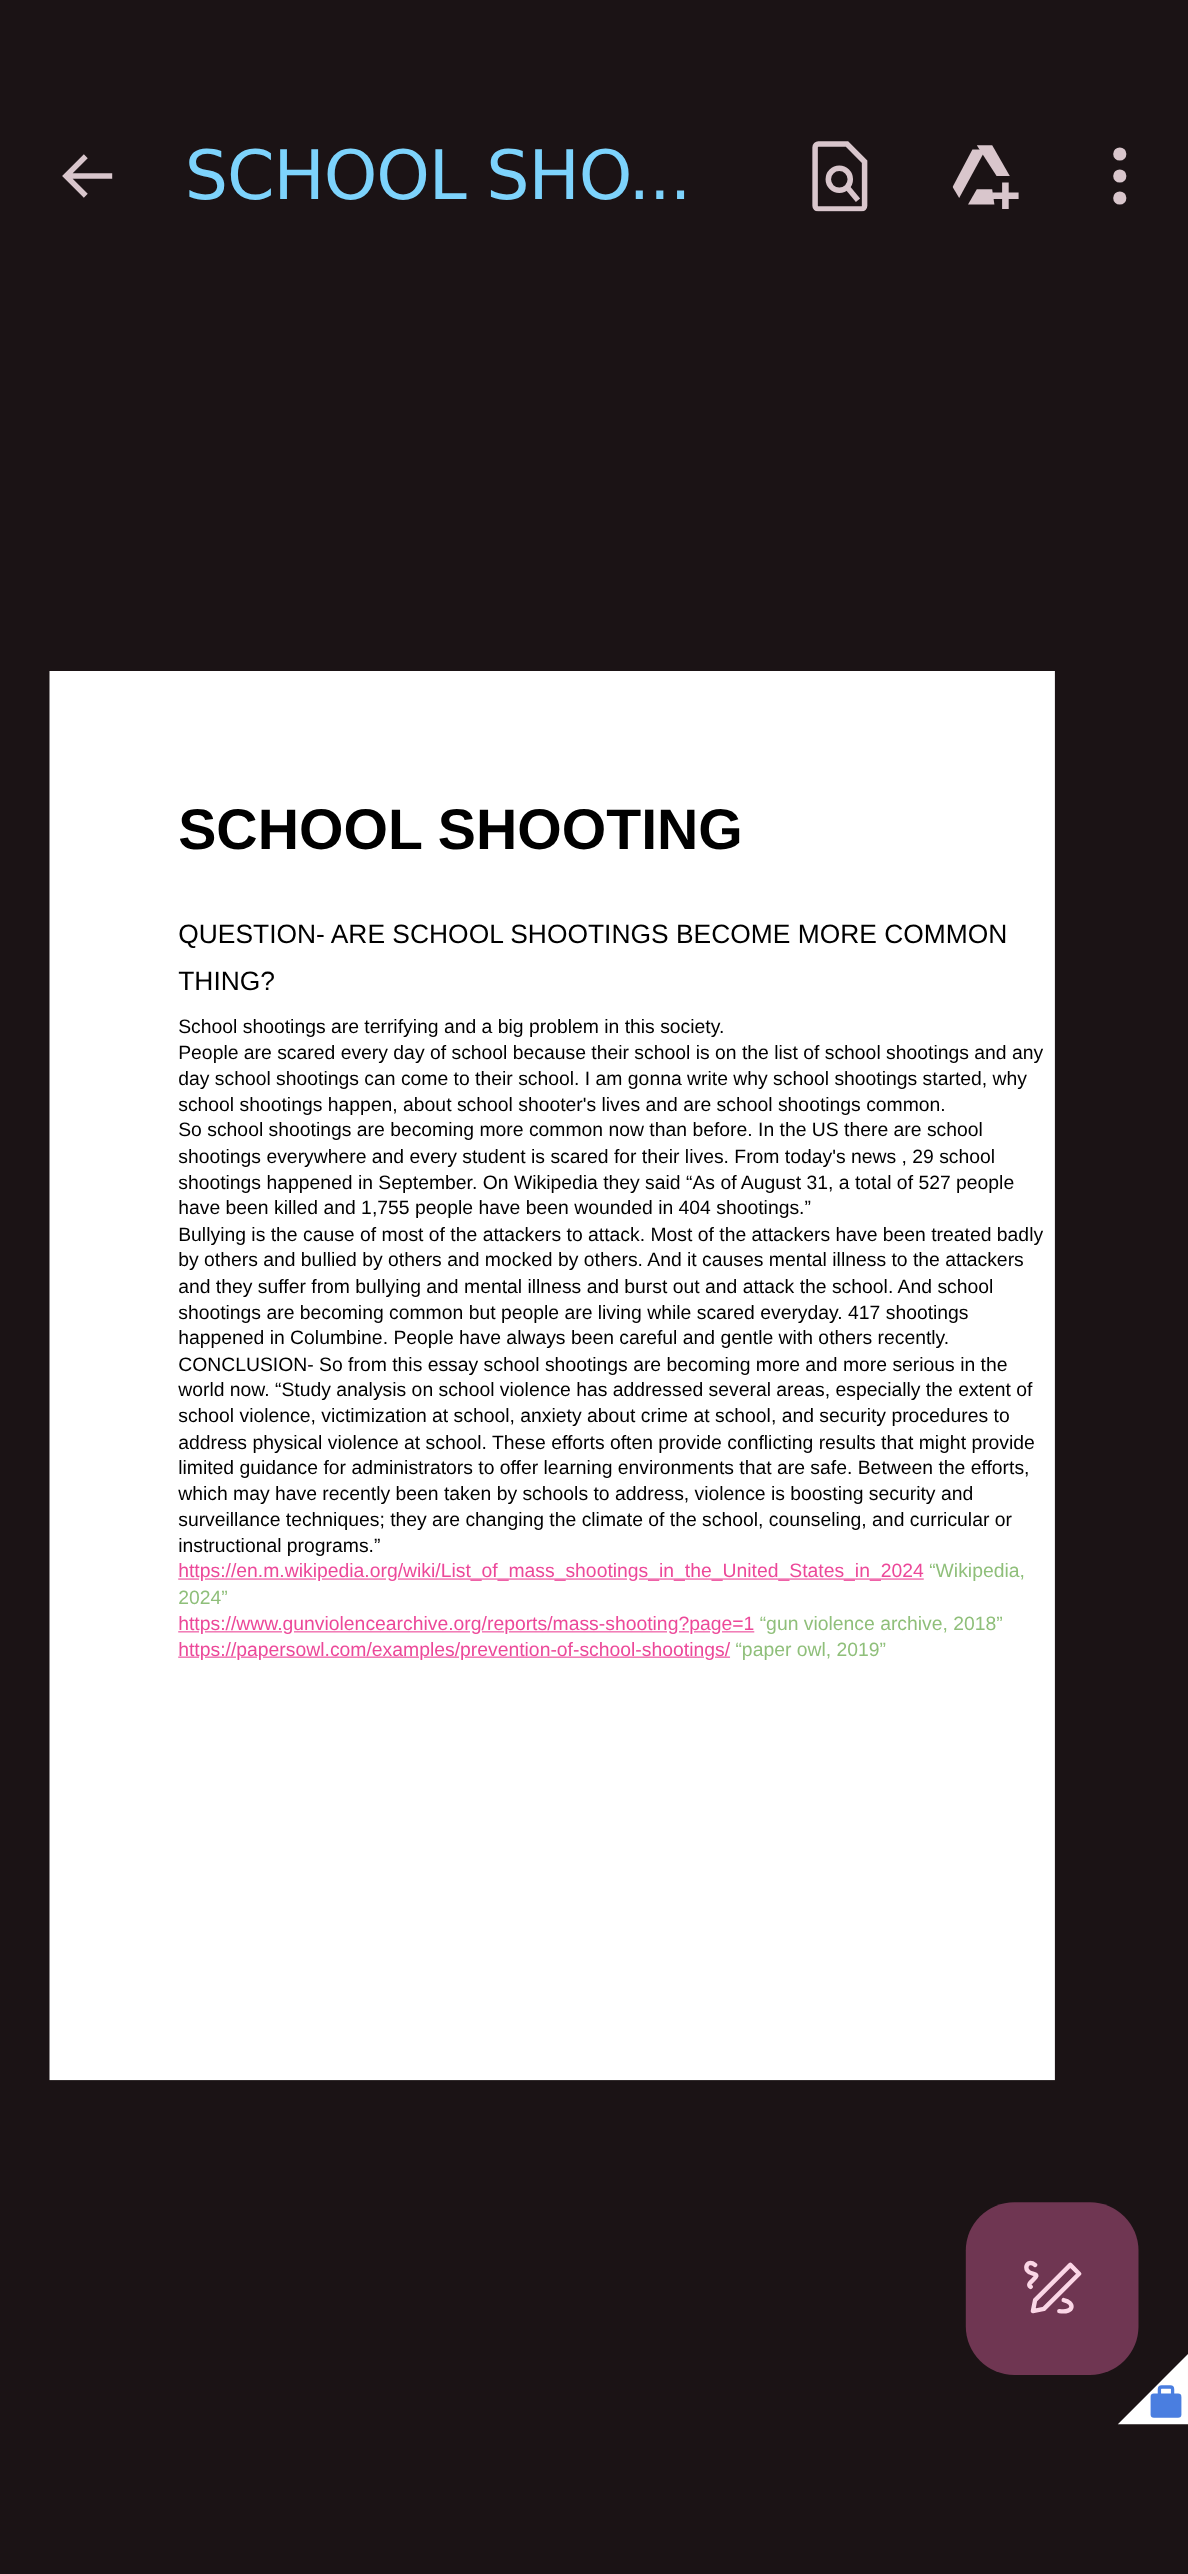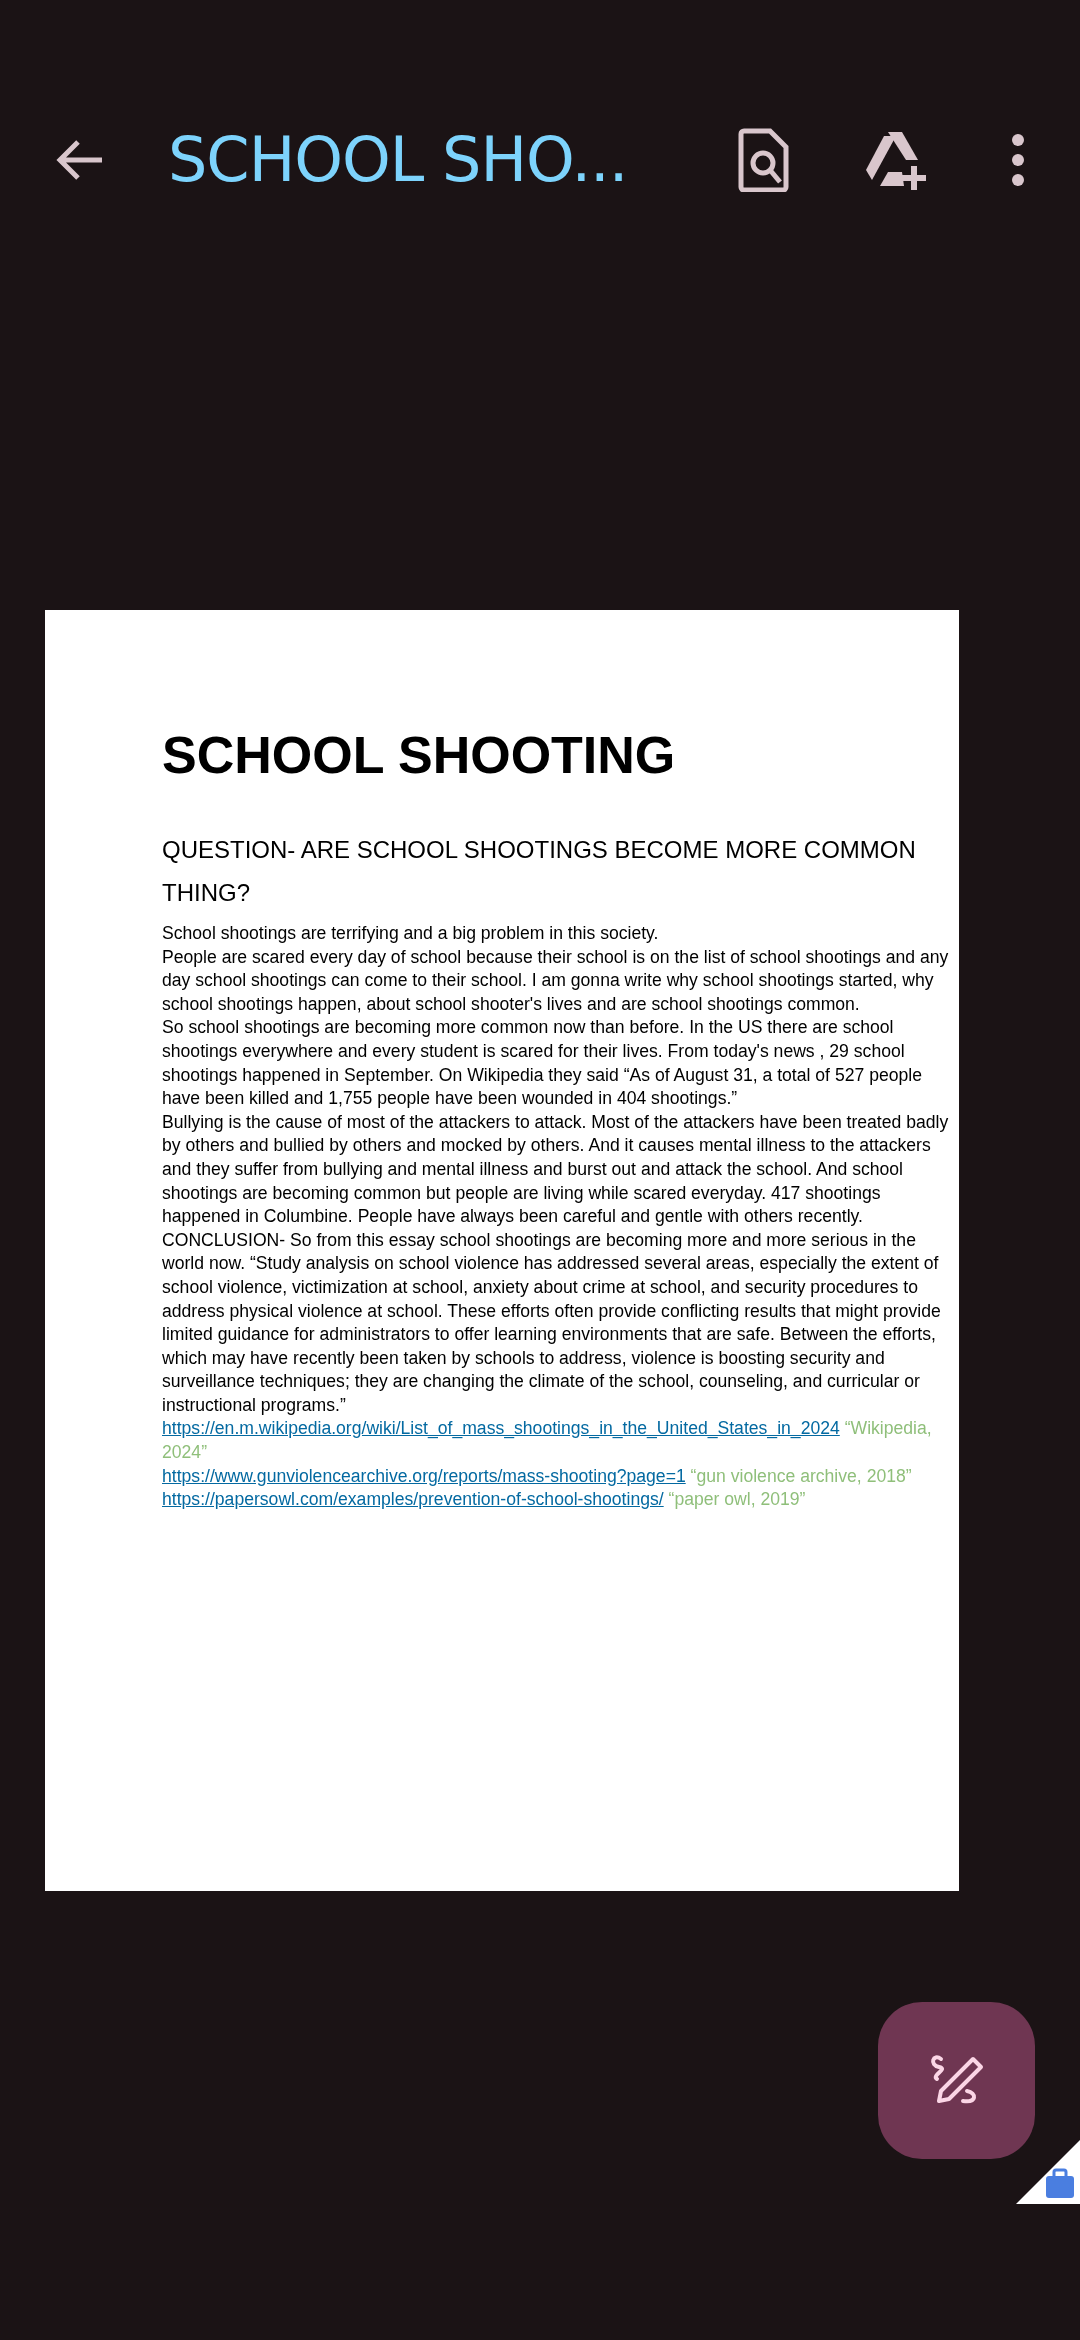--- a/index.html
+++ b/index.html
@@ -12,21 +12,21 @@
   .title { position:absolute; left:168px; top:118px; font-family:"DejaVu Sans", sans-serif; font-size:62px; color:#7dd3fc; letter-spacing:-1px; white-space:nowrap; line-height:84px; }
   .icon-btn { position:absolute; top:128px; width:64px; height:64px; display:flex; align-items:center; justify-content:center; }
   .page {
     position:absolute; left:45px; top:580px; width:914px; height:1281px; background:#ffffff;margin-top:30px;
   }
   .doc { position:absolute; left:117px; top:0; width:810px; color:#000; }
   .h1 { position:absolute; left:0; top:115px; font-size:52px; font-weight:bold; white-space:nowrap; }
   .h2 { position:absolute; left:0; top:218px; font-size:24px; line-height:43px; width:800px; }
   .body { position:absolute; left:0; top:312px; width:800px; font-size:17.6px; line-height:23.6px; }
   .body p { margin:0; }
-  .link { color:#0369a1; text-decoration:underline; }
+  .link { color:#ec4899; text-decoration:underline; }
   .cite { color:#8fbf7a; }
   .fab {
     position:absolute; left:878px; top:2002px; width:157px; height:157px; border-radius:44px; background:#6f3652;
     display:flex; align-items:center; justify-content:center;
   }
   .corner { position:absolute; left:1016px; top:2140px; width:64px; height:64px; }
 </style>
 </head>
 <body>
 

